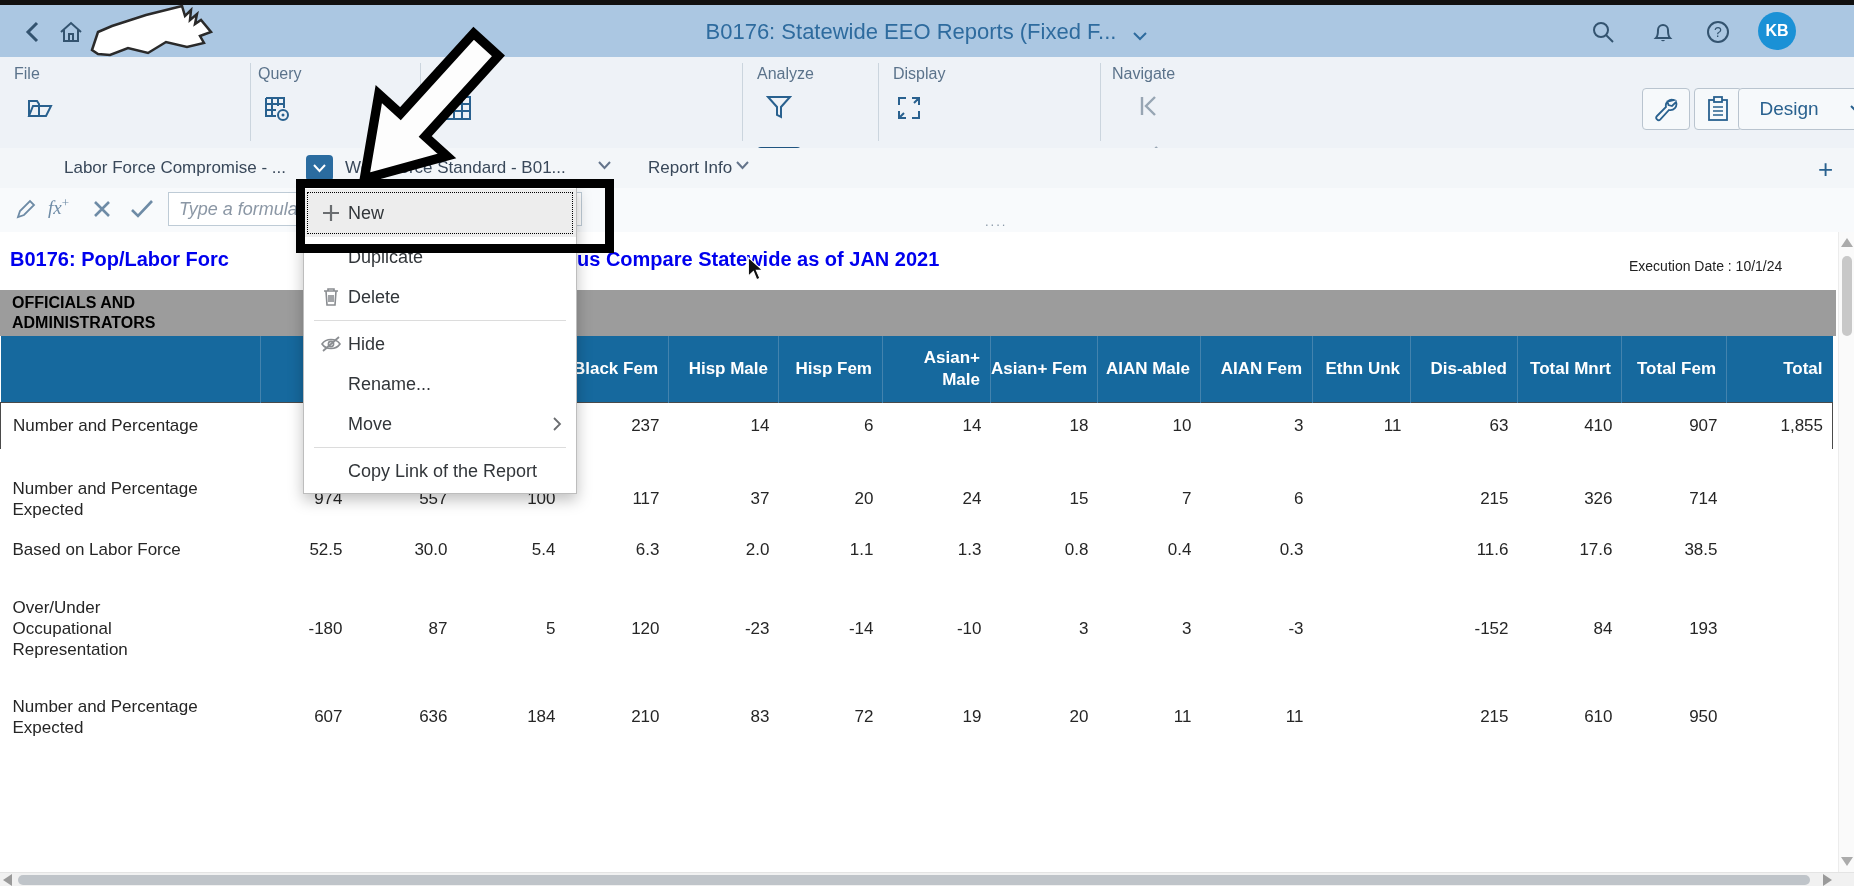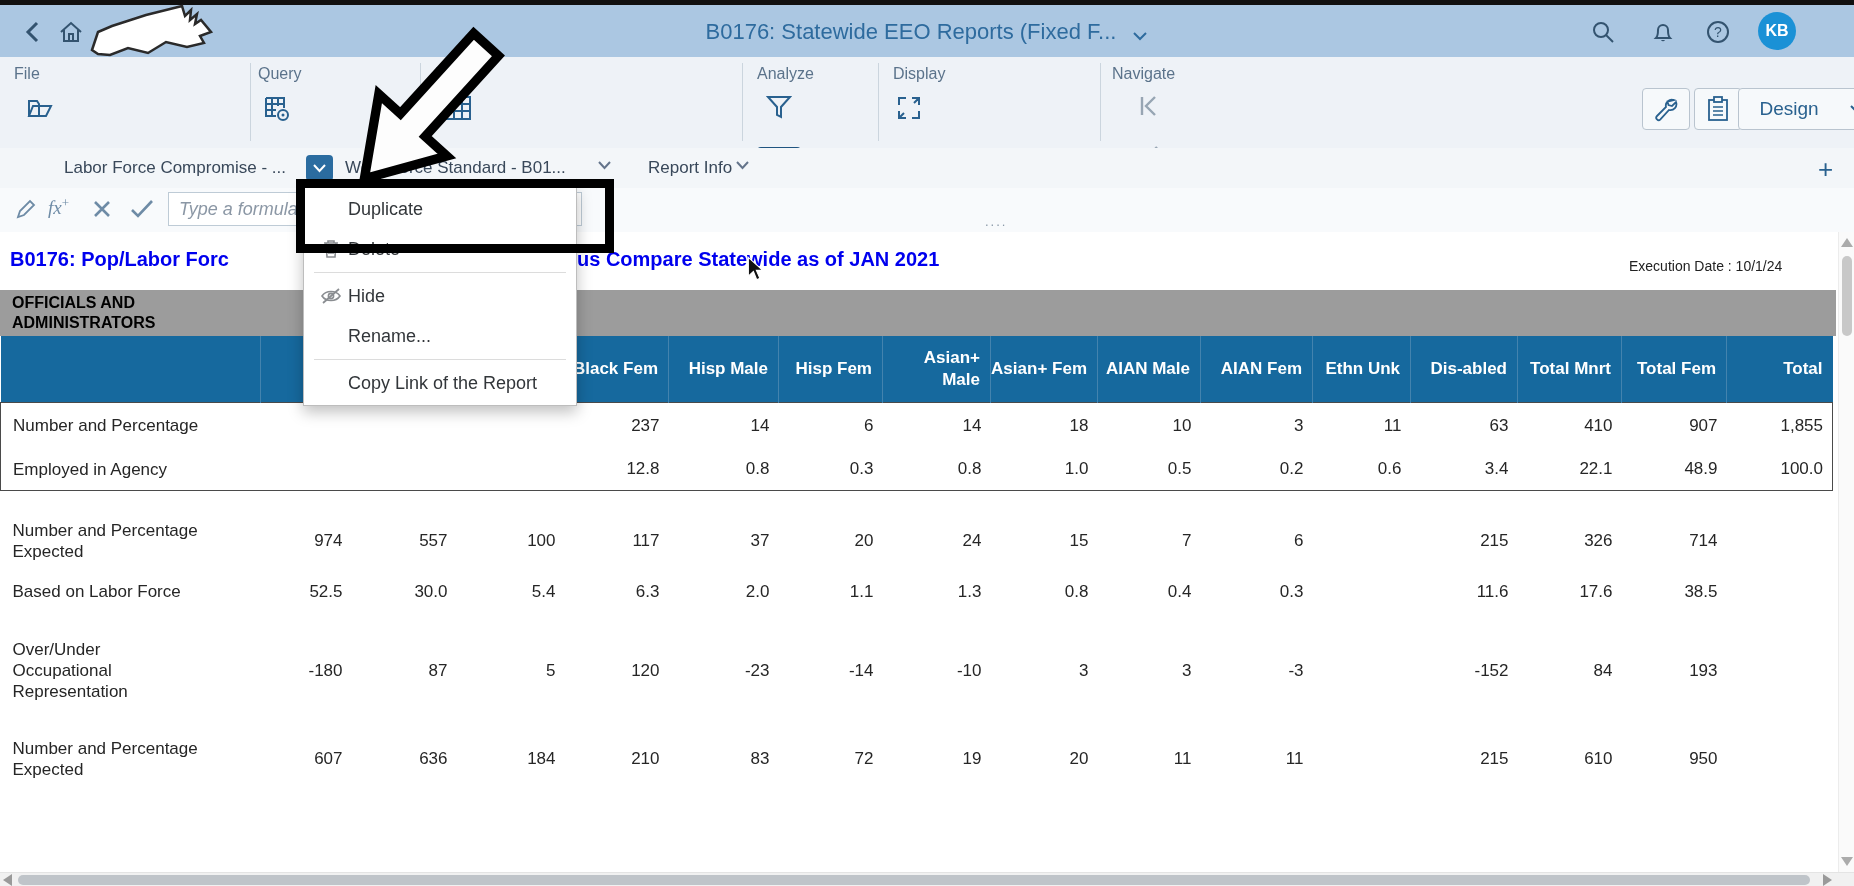--- a/index.html
+++ b/index.html
@@ -455,38 +455,20 @@
           <td class="num">14</td>
           <td class="num">18</td>
           <td class="num">10</td>
           <td class="num">3</td>
           <td class="num">11</td>
           <td class="num">63</td>
           <td class="num">410</td>
           <td class="num">907</td>
           <td class="num gr">1,855</td>
         </tr>
-        <tr class="g1b" style="height: 42px;">
-          <td class="label gl">Employed in Agency</td>
-          <td class="num"></td>
-          <td class="num"></td>
-          <td class="num"></td>
-          <td class="num">12.8</td>
-          <td class="num">0.8</td>
-          <td class="num">0.3</td>
-          <td class="num">0.8</td>
-          <td class="num">1.0</td>
-          <td class="num">0.5</td>
-          <td class="num">0.2</td>
-          <td class="num">0.6</td>
-          <td class="num">3.4</td>
-          <td class="num">22.1</td>
-          <td class="num">48.9</td>
-          <td class="num gr">100.0</td>
-        </tr>
         <tr style="height: 22px;">
           <td colspan="16"></td>
         </tr>
         <tr style="height: 56px;">
           <td class="label">Number and Percentage Expected</td>
           <td class="num">974</td>
           <td class="num">557</td>
           <td class="num">100</td>
           <td class="num">117</td>
           <td class="num">37</td>
@@ -559,20 +541,28 @@
           <td class="num">215</td>
           <td class="num">610</td>
           <td class="num">950</td>
           <td class="num"></td>
         </tr>
       </tbody>
   </table>
 </div>
 
 <div id="ctx-menu" class="abs">
+  <div class="mi" id="mi-new">
+    <span class="mi-ic">
+      <svg width="18" height="18">
+          <path d="M9 1 v16 M1 9 h16" stroke="#6a6d70" stroke-width="2.2"></path>
+        </svg>
+      </span>
+    <span class="mi-tx">New</span>
+  </div>
   <div class="mi no-ic">
     <span class="mi-tx">Duplicate</span>
   </div>
   <div class="mi">
     <span class="mi-ic">
       <svg width="18" height="20">
           <path d="M2 4 h14 M6 4 V2 h6 v2 M4 4 l1 14 h8 l1 -14 M7 8 v7 M9 8 v7 M11 8 v7" fill="none" stroke="#8a8d91" stroke-width="1.6"></path>
         </svg>
       </span>
     <span class="mi-tx">Delete</span>
@@ -584,20 +574,28 @@
           <path d="M2 9 C6 3 16 3 20 9 C16 15 6 15 2 9 z" fill="none" stroke="#8a8d91" stroke-width="1.6"></path>
       <circle cx="11" cy="9" r="2.6" fill="none" stroke="#8a8d91" stroke-width="1.6"></circle>
       <line x1="3" y1="16" x2="19" y2="2" stroke="#8a8d91" stroke-width="1.8"></line>
         </svg>
       </span>
     <span class="mi-tx">Hide</span>
   </div>
   <div class="mi no-ic">
     <span class="mi-tx">Rename...</span>
   </div>
+  <div class="mi no-ic">
+    <span class="mi-tx">Move</span>
+    <span class="mi-sub">
+      <svg width="10" height="16">
+          <polyline points="2,2 8,8 2,14" fill="none" stroke="#6a6d70" stroke-width="1.8"></polyline>
+        </svg>
+      </span>
+  </div>
   <div class="mi-sep"></div>
   <div class="mi no-ic">
     <span class="mi-tx">Copy Link of the Report</span>
   </div>
 </div>
 
 <div id="anno-box" class="abs"></div>
 <div id="big-arrow" class="abs">
   <svg width="165" height="165" viewBox="0 0 160 160">
     <polygon points="12,148 26,66 47,85 118,7 142,29 71,107 92,126" fill="#fdfdfd" stroke="#000" stroke-width="9" stroke-linejoin="miter"></polygon>

